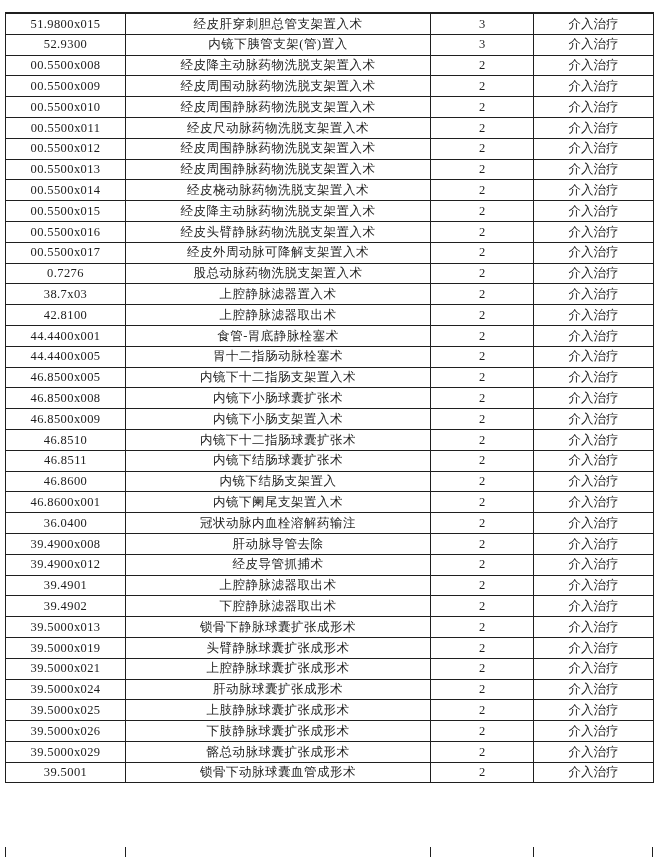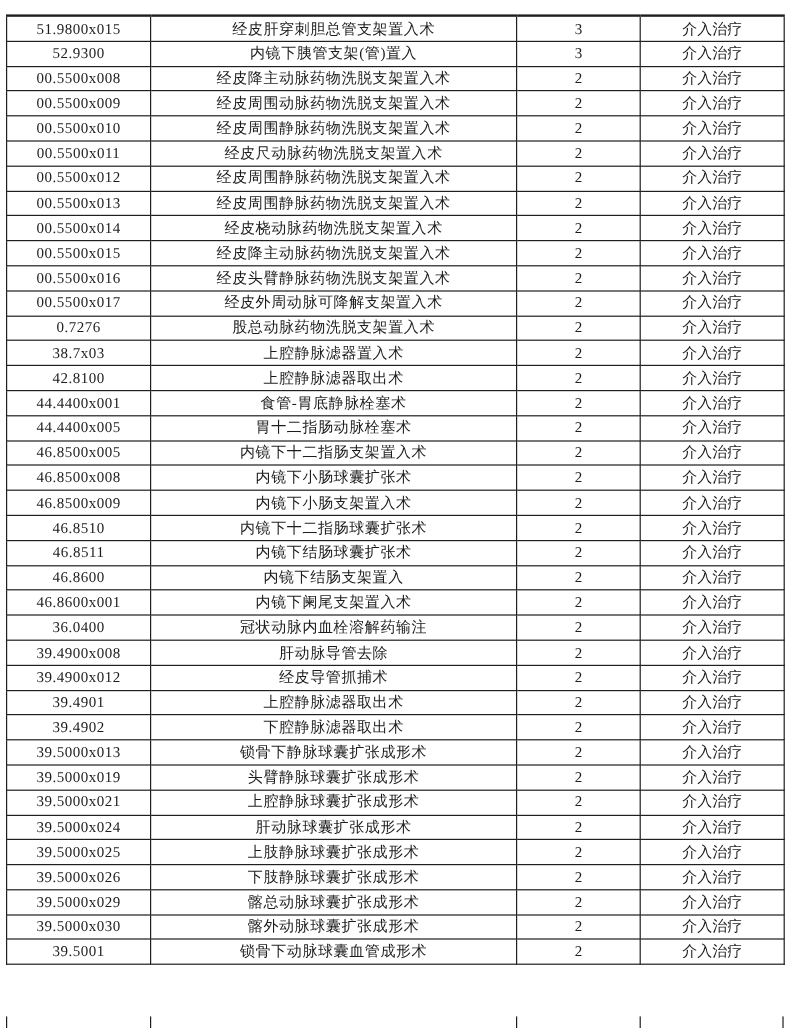--- a/index.html
+++ b/index.html
@@ -274,26 +274,20 @@
           <td class="col-count">2</td>
           <td class="col-category">介入治疗</td>
         </tr>
         <tr>
           <td class="col-code">39.5000x029</td>
           <td class="col-name">髂总动脉球囊扩张成形术</td>
           <td class="col-count">2</td>
           <td class="col-category">介入治疗</td>
         </tr>
         <tr>
-          <td class="col-code">39.5000x030</td>
-          <td class="col-name">髂外动脉球囊扩张成形术</td>
-          <td class="col-count">2</td>
-          <td class="col-category">介入治疗</td>
-        </tr>
-        <tr>
           <td class="col-code">39.5001</td>
           <td class="col-name">锁骨下动脉球囊血管成形术</td>
           <td class="col-count">2</td>
           <td class="col-category">介入治疗</td>
         </tr>
       </tbody>
   </table>
 
   <div class="stub" style="left:5px"></div>
   <div class="stub" style="left:125px"></div>

